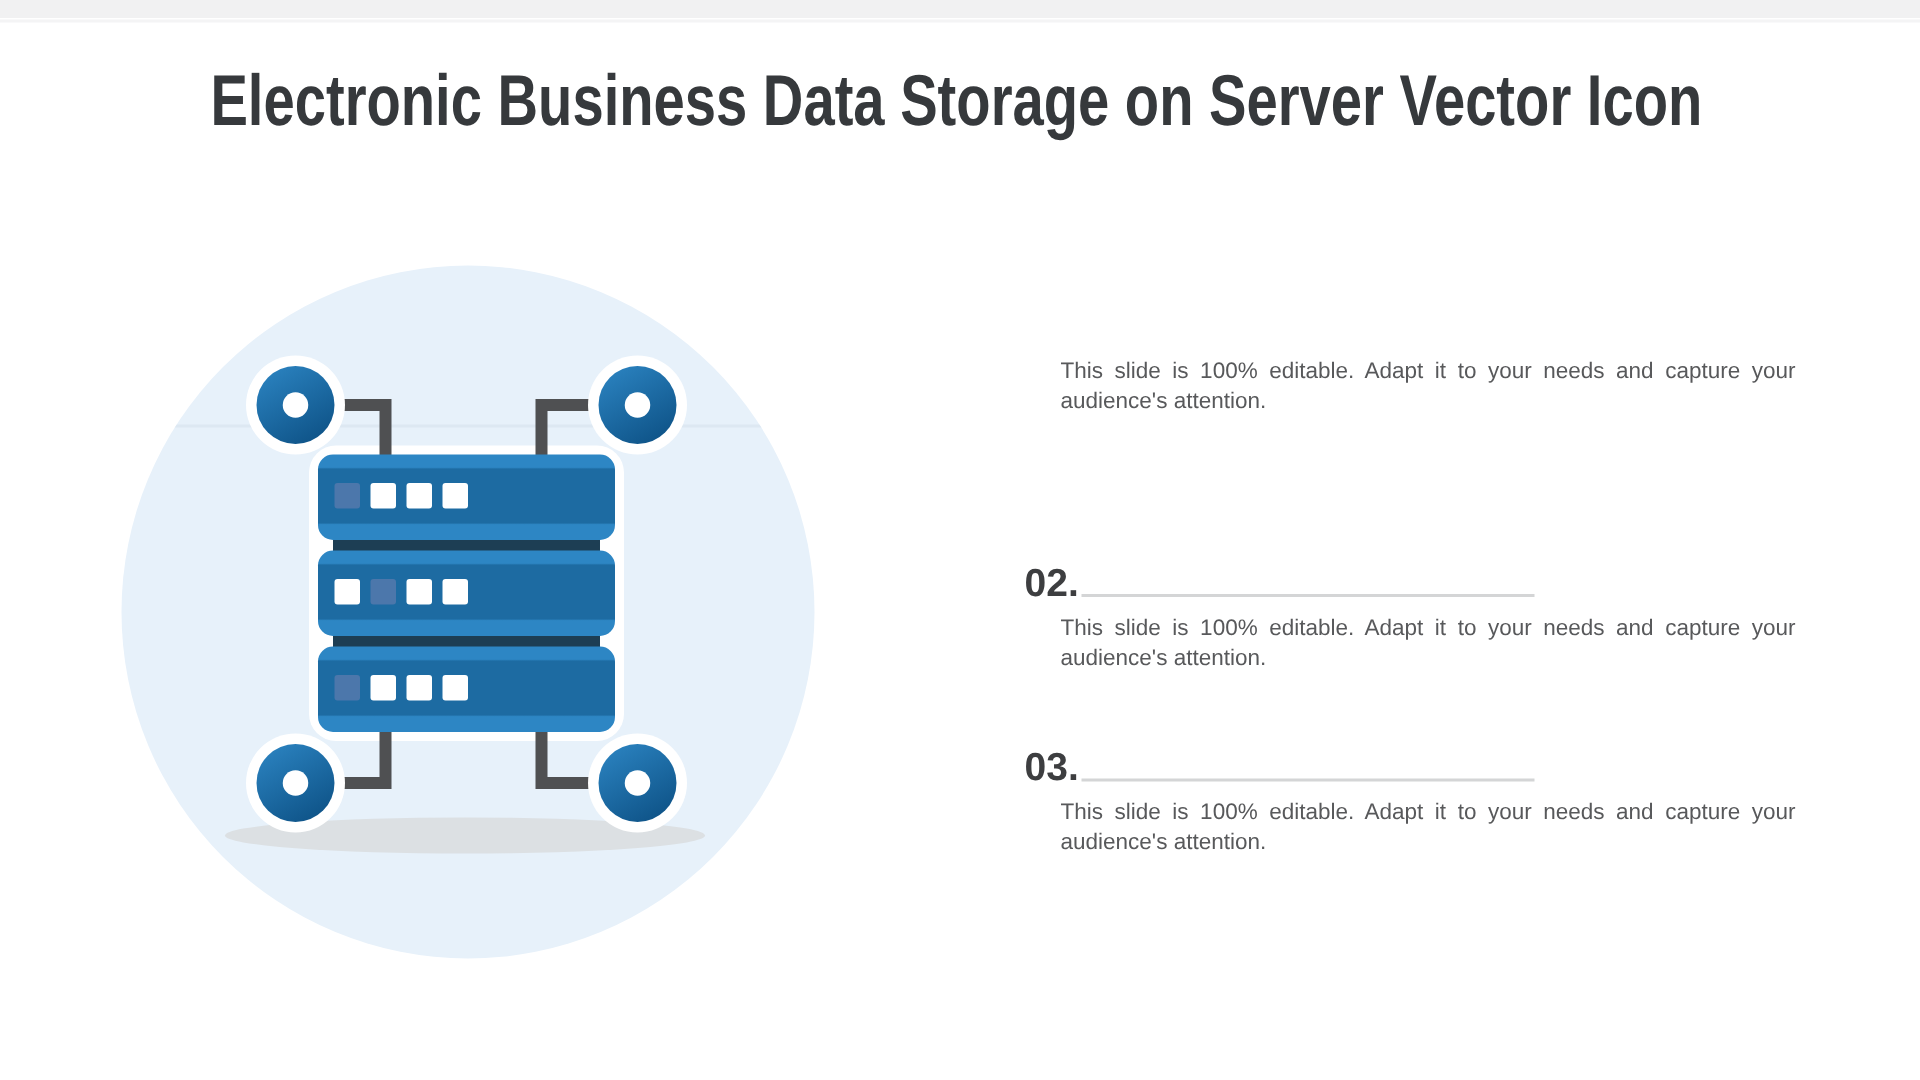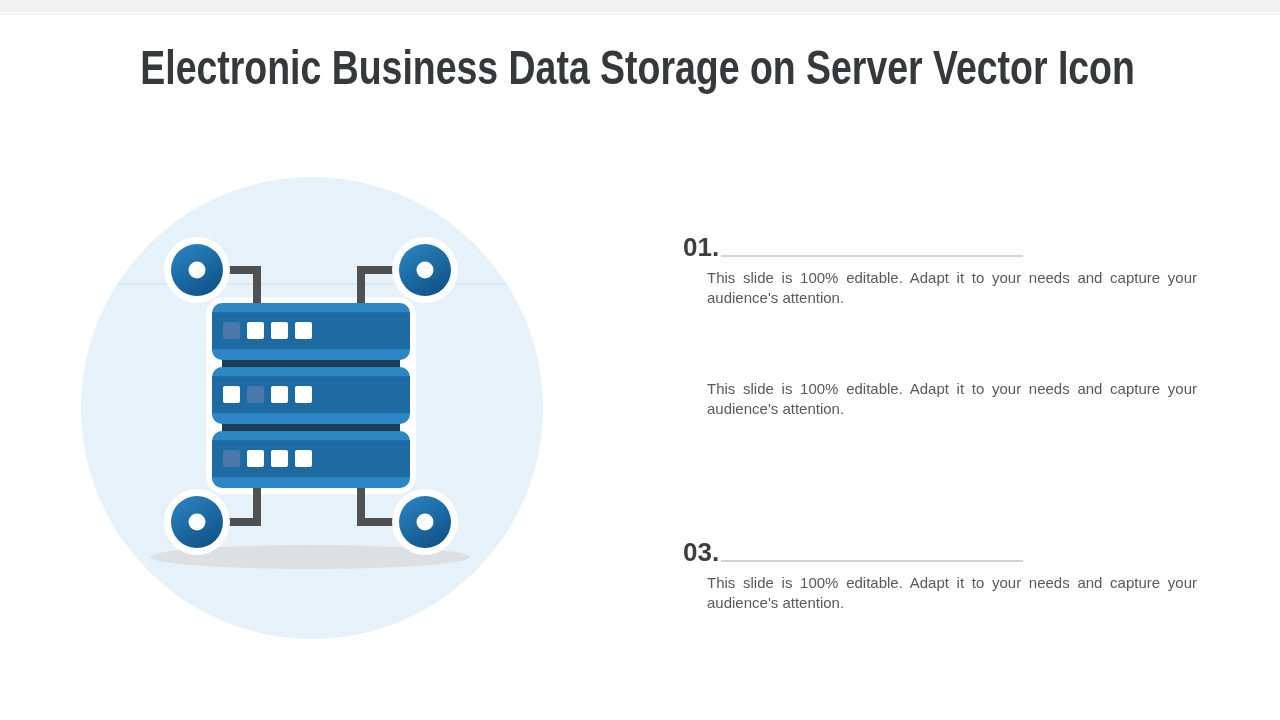--- a/index.html
+++ b/index.html
@@ -119,30 +119,30 @@
     <circle class="halo" cx="135" cy="364" r="8.5"></circle>
   </g>
   <g>
     <circle class="halo" cx="363" cy="364" r="33"></circle>
     <circle cx="363" cy="364" r="26" fill="url(#nodeGrad)"></circle>
     <circle class="halo" cx="363" cy="364" r="8.5"></circle>
   </g>
 </svg>
 
 <div class="section" style="top:232px">
+  <p class="desc">This slide is 100% editable. Adapt it to your needs and capture your audience's attention.</p>
+</div>
+
+<div class="section" style="top:373px">
   <div class="section-head">
-    <span class="num">01.</span>
+    <span class="num">02.</span>
     <span class="rule"></span>
   </div>
   <p class="desc">This slide is 100% editable. Adapt it to your needs and capture your audience's attention.</p>
 </div>
 
-<div class="section" style="top:373px">
-  <p class="desc">This slide is 100% editable. Adapt it to your needs and capture your audience's attention.</p>
-</div>
-
-<div class="section" style="top:537px">
+<div class="section" style="top:496px">
   <div class="section-head">
     <span class="num">03.</span>
     <span class="rule"></span>
   </div>
   <p class="desc">This slide is 100% editable. Adapt it to your needs and capture your audience's attention.</p>
 </div>
 
 </body></html>

